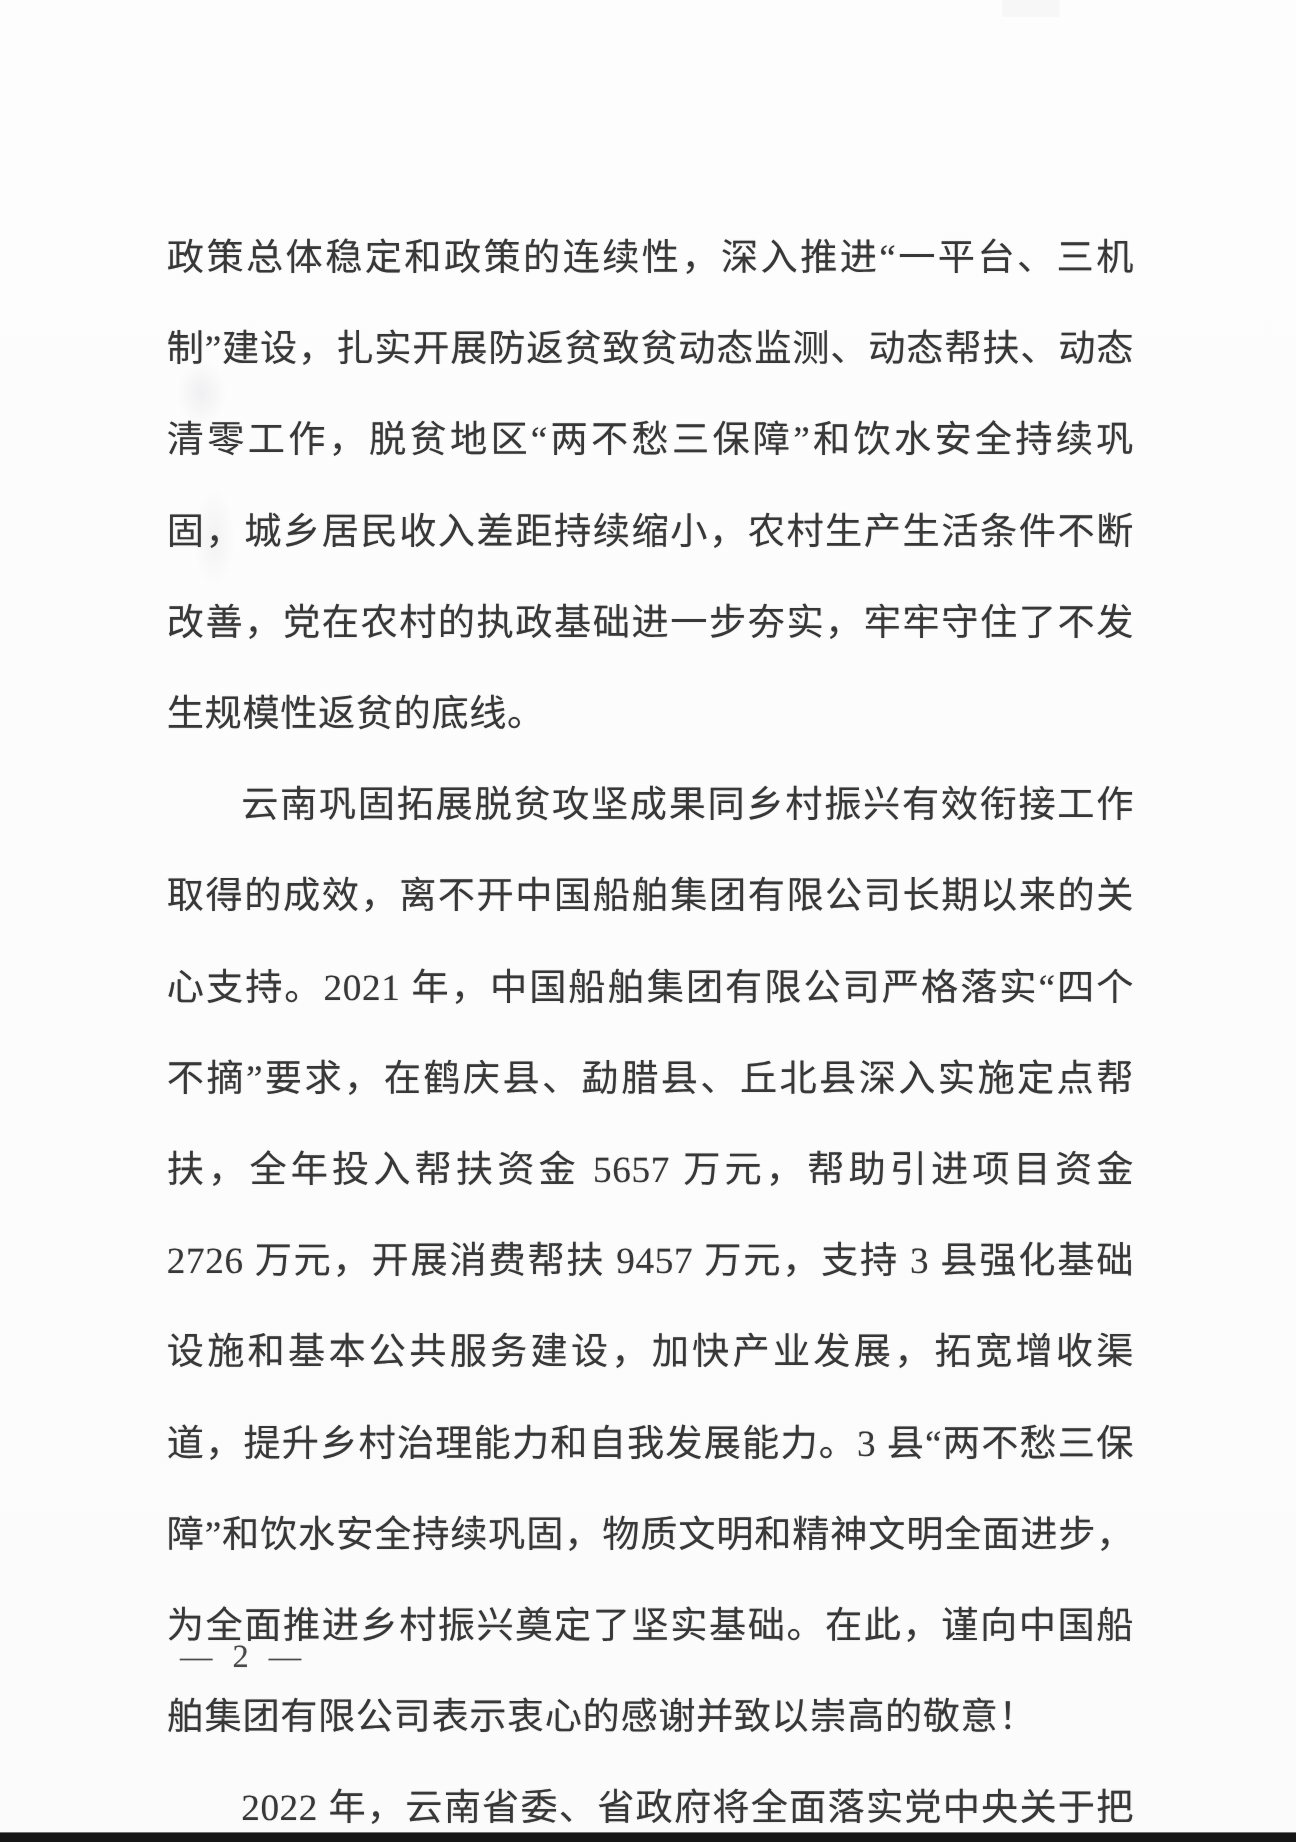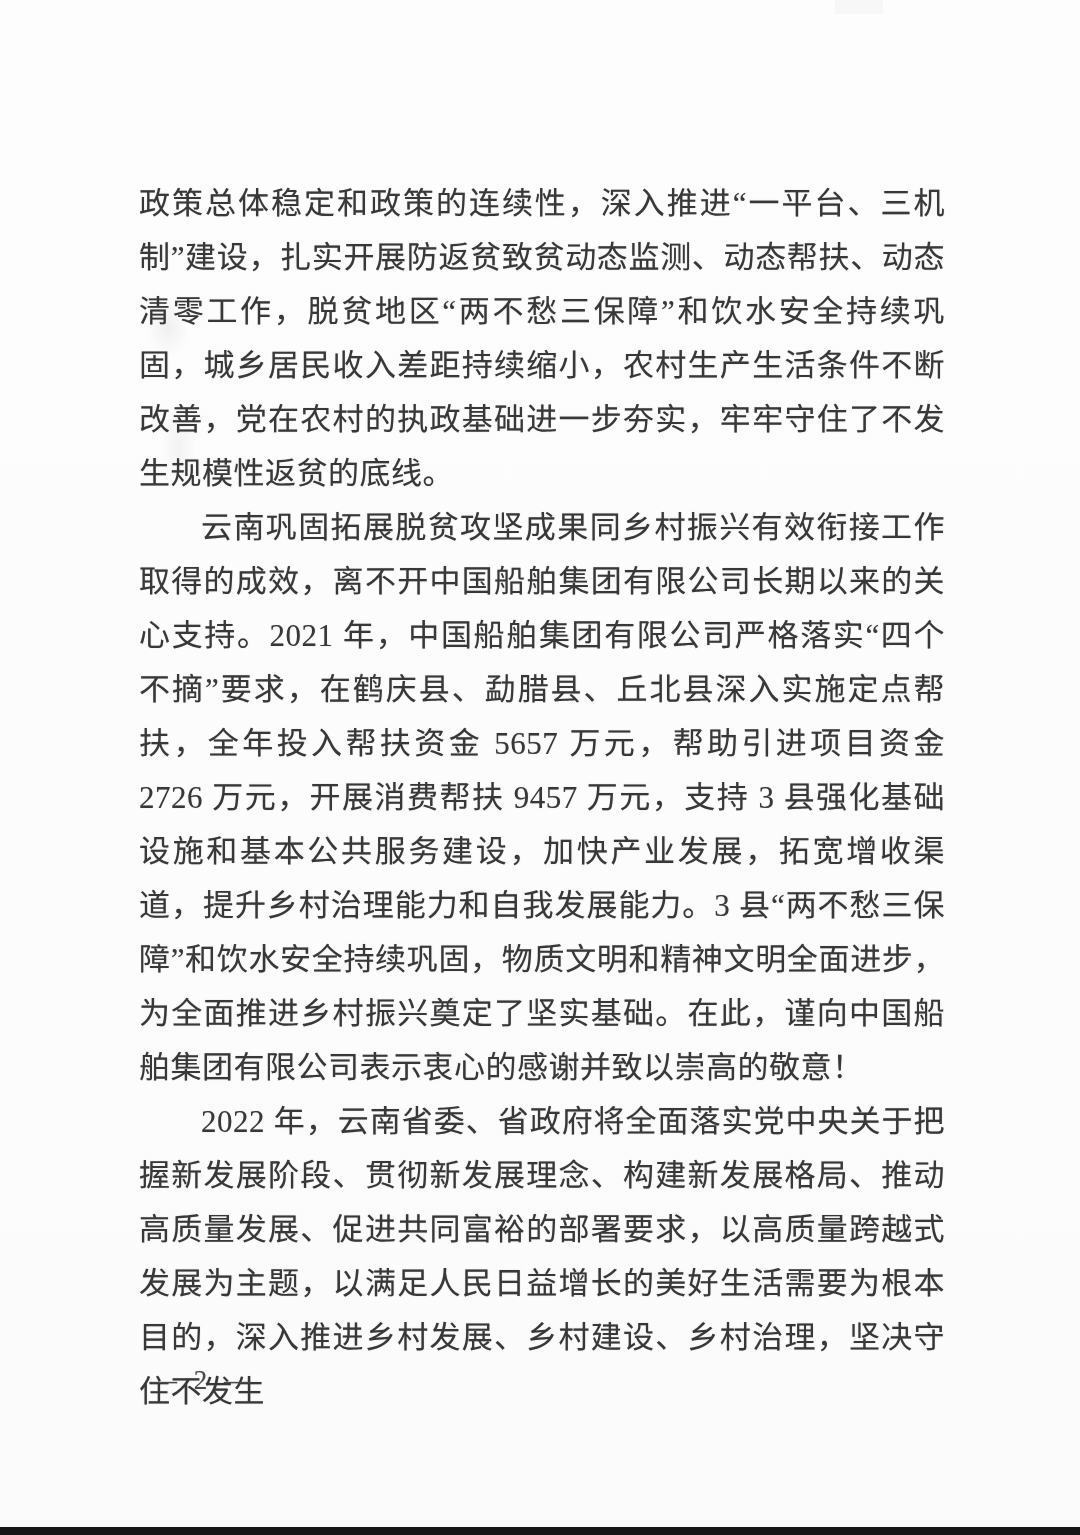--- a/index.html
+++ b/index.html
@@ -43,21 +43,21 @@
   }
   .text-block {
     position: absolute;
     left: 139px;
     top: 177px;
     width: 806px;
   }
   .para {
     margin: 0;
     font-size: 31px;
-    line-height: 54px;
+    line-height: 76px;
     text-align: justify;
     text-justify: inter-ideograph;
     letter-spacing: 0.5px;
     
     color: #383838;
     text-shadow: 0 0 1px rgba(40,40,40,0.35);
   }
   .para.indent {
     text-indent: 2em;
   }

